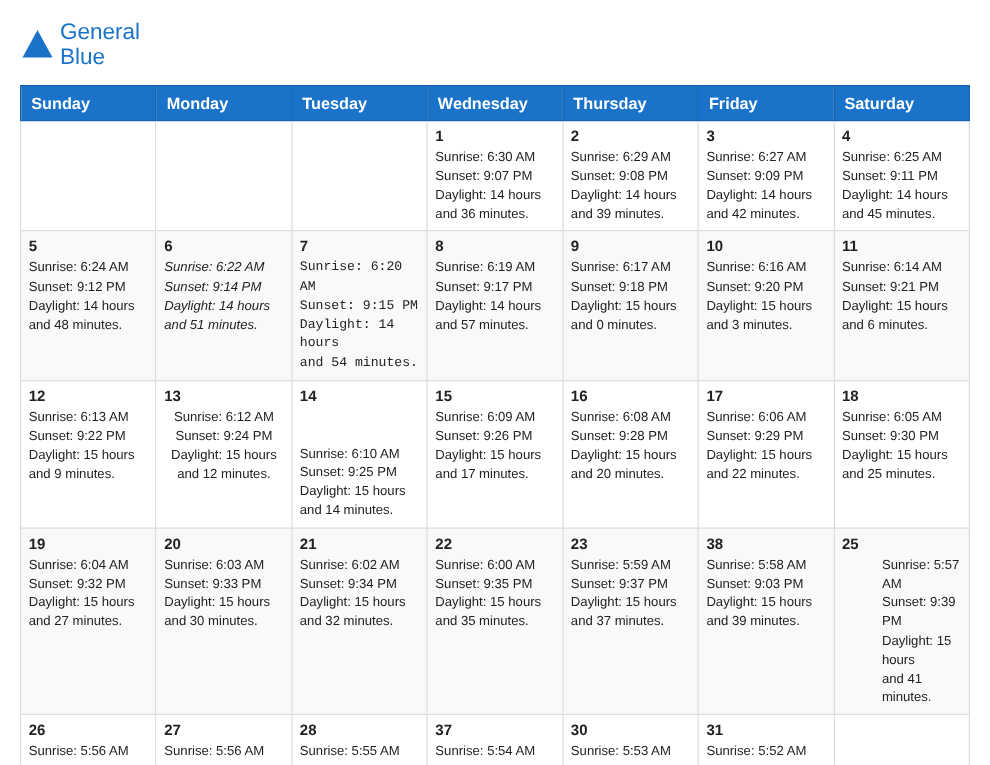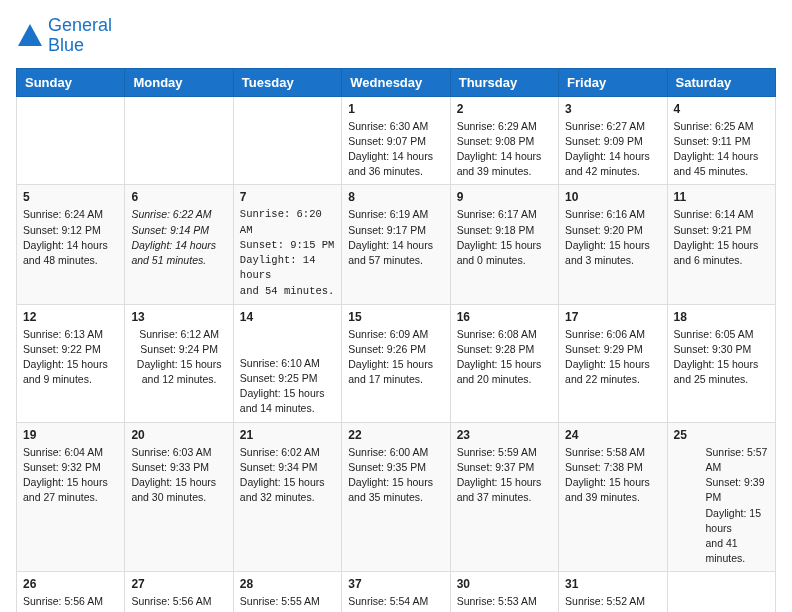--- a/index.html
+++ b/index.html
@@ -281,23 +281,23 @@
 and 35 minutes.</div>
         </td>
         <td>
           <span class="day-number">23</span>
           <div class="cell-info" style="white-space: pre-line;">Sunrise: 5:59 AM
 Sunset: 9:37 PM
 Daylight: 15 hours
 and 37 minutes.</div>
         </td>
         <td>
-          <span class="day-number">24</span>
+          <span class="day-number">38</span>
           <div class="cell-info" style="white-space: pre-line;">Sunrise: 5:58 AM
-Sunset: 7:38 PM
+Sunset: 9:03 PM
 Daylight: 15 hours
 and 39 minutes.</div>
         </td>
         <td>
           <span class="day-number">25</span>
           <div class="cell-info" style="white-space: pre-line; margin-left: 32px;">Sunrise: 5:57 AM
 Sunset: 9:39 PM
 Daylight: 15 hours
 and 41 minutes.</div>
         </td>

